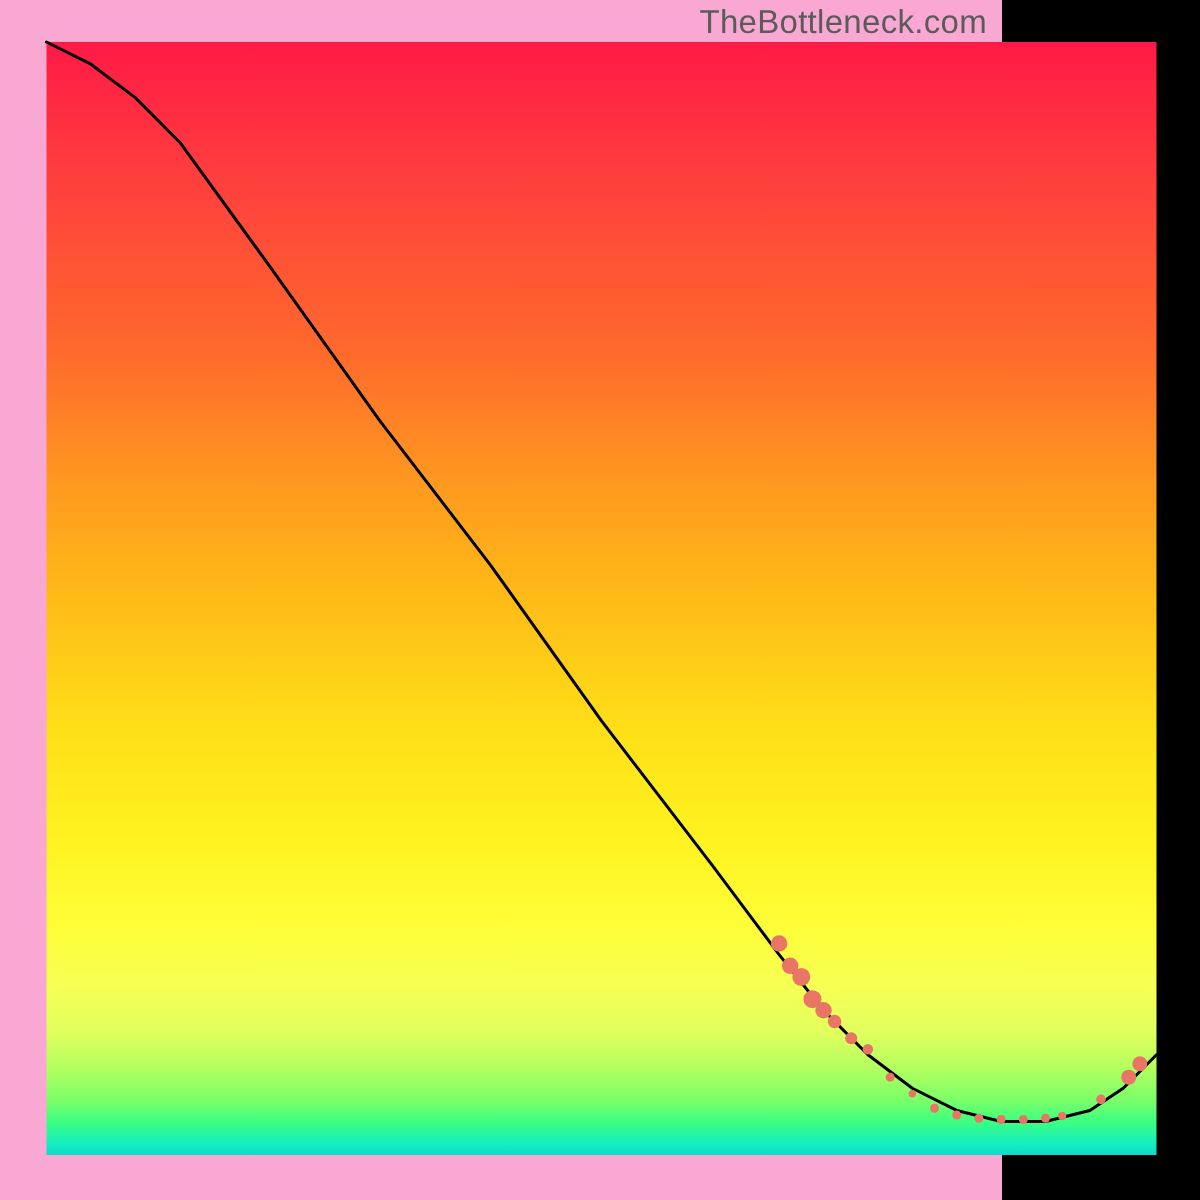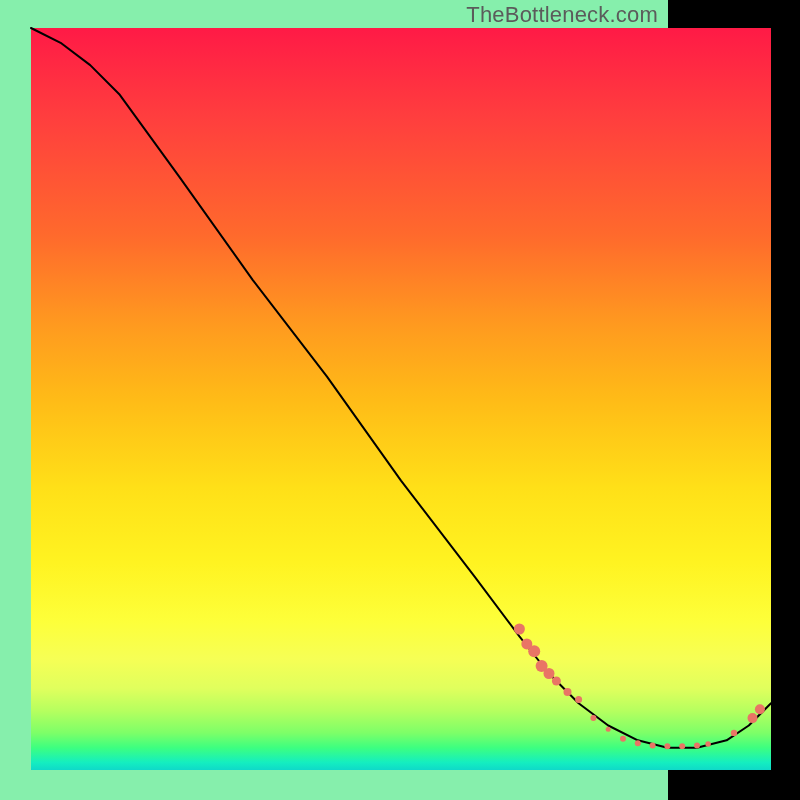--- a/index.html
+++ b/index.html
@@ -8,21 +8,21 @@
     width: 800px;
     height: 800px;
     background: #000;
     overflow: hidden;
     font-family: Arial, Helvetica, sans-serif;
   }
   .frame {
     position: relative;
     width: 668px;
     height: 800px;
-    background: #86efac;
+    background: #f9a8d4;
   }
   .watermark {
     position: absolute;
     top: 2px;
     right: 10px;
     color: #5b5b5b;
     font-size: 22px;
     letter-spacing: 0.2px;
     user-select: none;
   }

